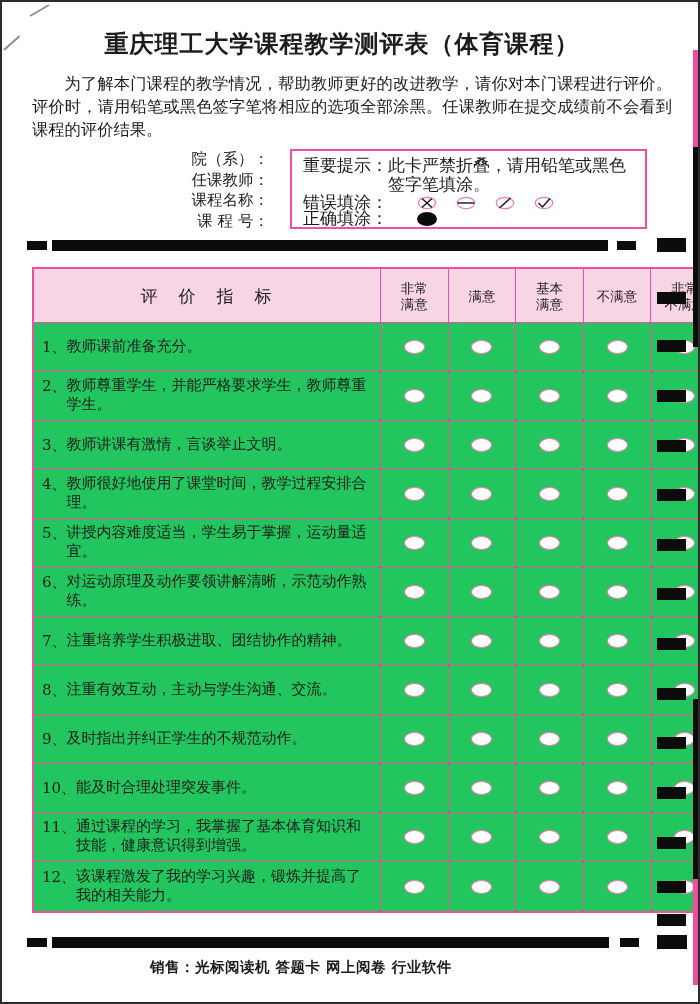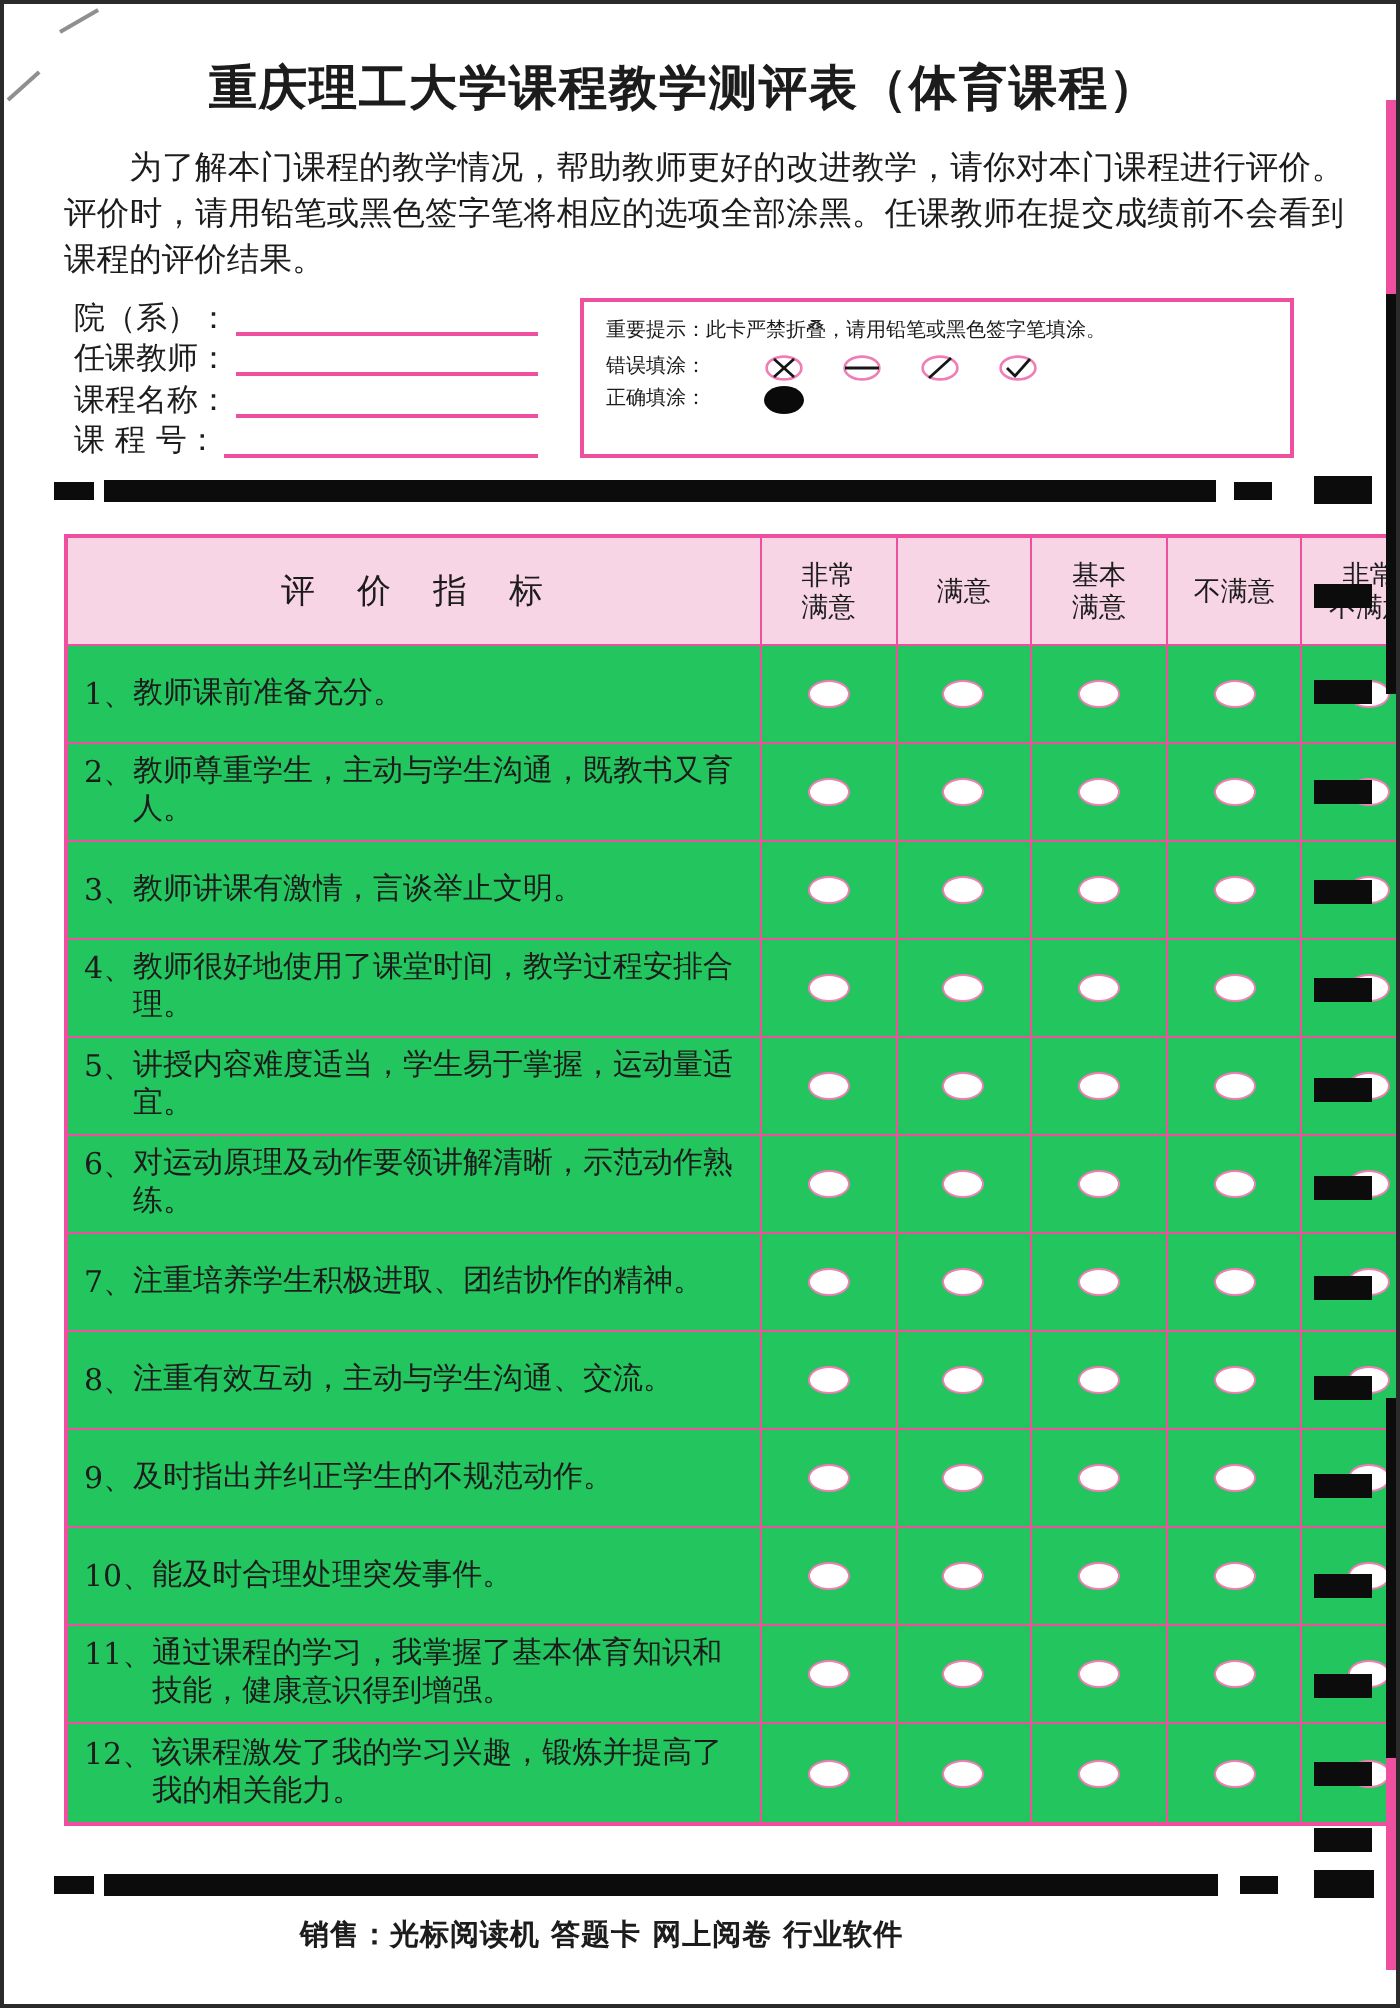--- a/index.html
+++ b/index.html
@@ -18,28 +18,28 @@
     position:absolute; left:30px; top:26px; width:620px; text-align:center;
     font-size:24px; font-weight:700; letter-spacing:1px; white-space:nowrap;font-family:Liberation Mono, monospace;
   }
   .intro {
     position:absolute; left:30px; top:70px; width:640px;
     font-size:16.3px; line-height:23px; text-align:justify; text-indent:2em;
   }
 
   
   .fields { position:absolute; left:35px; top:147px; width:232px; }
-  .field-row { display:flex; align-items:flex-end; height:20.5px; font-size:15.5px; }
+  .field-row { display:flex; align-items:flex-end; height:20.5px; font-size:15.5px;flex-direction:column; }
   .field-label { white-space:nowrap; }
   .field-line { flex:1; border-bottom:2px solid var(--pink); margin:0 0 2px 3px; height:14px; }
 
   
   .notice {
     position:absolute; left:288px; top:147px; width:357px; height:80px;
-    border:2px solid var(--pink); padding:5px 10px 0 11px; font-size:10px; line-height:19px;
+    border:2px solid var(--pink); padding:5px 10px 0 11px; font-size:17px; line-height:19px;
   }
   .notice-line1 { display:flex; }
   .notice-label { white-space:nowrap; }
   .notice-text { flex:1; }
   .fill-row { display:flex; align-items:center; height:15px; margin-top:1px; }
   .fill-examples { display:flex; align-items:center; gap:19px; margin-left:29px; }
   .oval-filled { width:20px; height:14px; background:#0a0a0a; border-radius:50%; }
   .wrong-oval ellipse { fill:none; stroke:var(--pink-light); stroke-width:1.3; }
   .wrong-oval line, .wrong-oval polyline { stroke:#161616; stroke-width:1.4; fill:none; }
 
@@ -195,21 +195,21 @@
         </div>
         <div class="cell">
           <div class="bubble"></div>
         </div>
       </div>
 
     <div class="trow">
         <div class="cell label">
           <span class="lbl-wrap">
             <span class="num">2、</span>
-            <span class="txt">教师尊重学生，主动与学生沟通，既教书又育人。</span>
+            <span class="txt">教师尊重学生，并能严格要求学生，教师尊重学生。</span>
           </span>
         </div>
         <div class="cell">
           <div class="bubble"></div>
         </div>
         <div class="cell">
           <div class="bubble"></div>
         </div>
         <div class="cell">
           <div class="bubble"></div>

